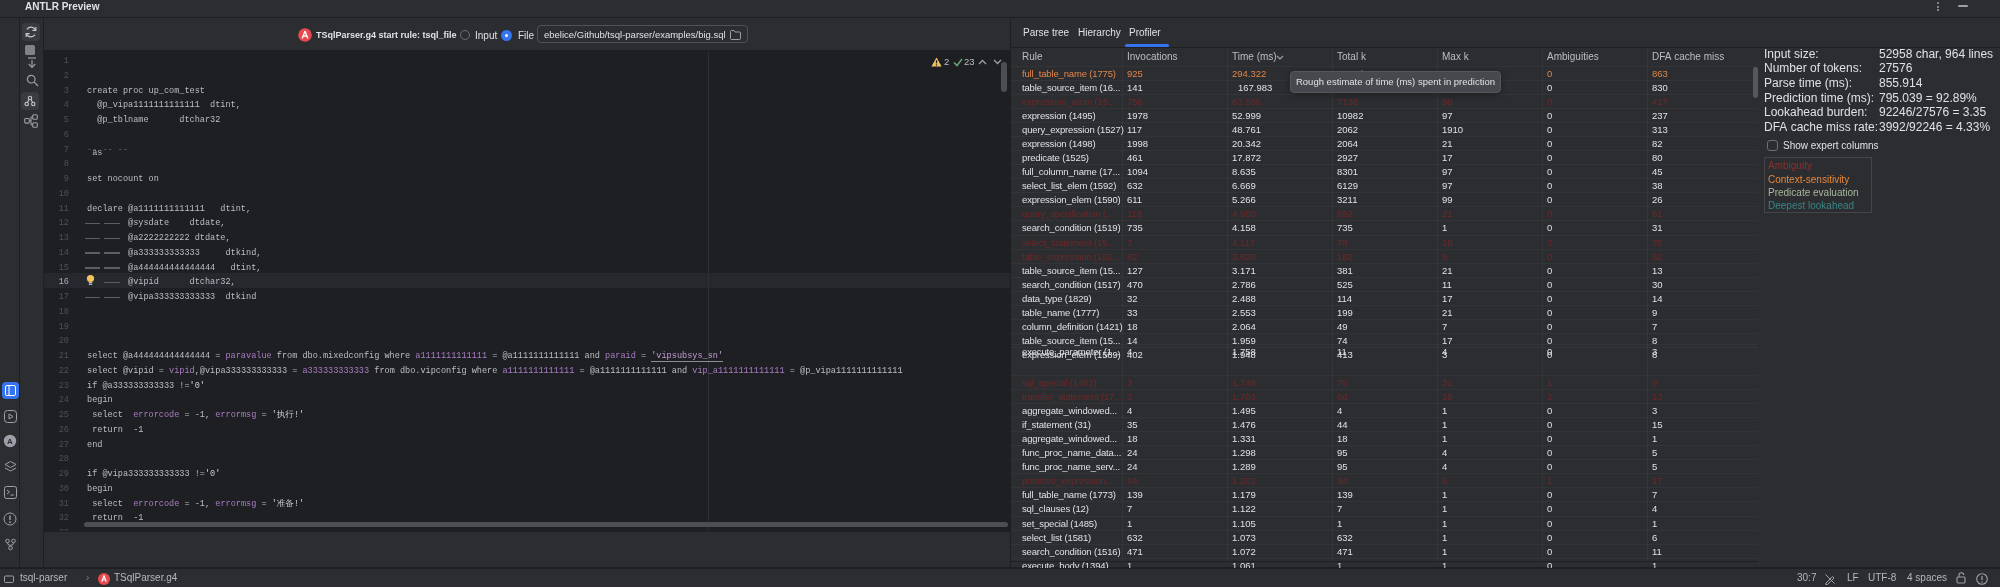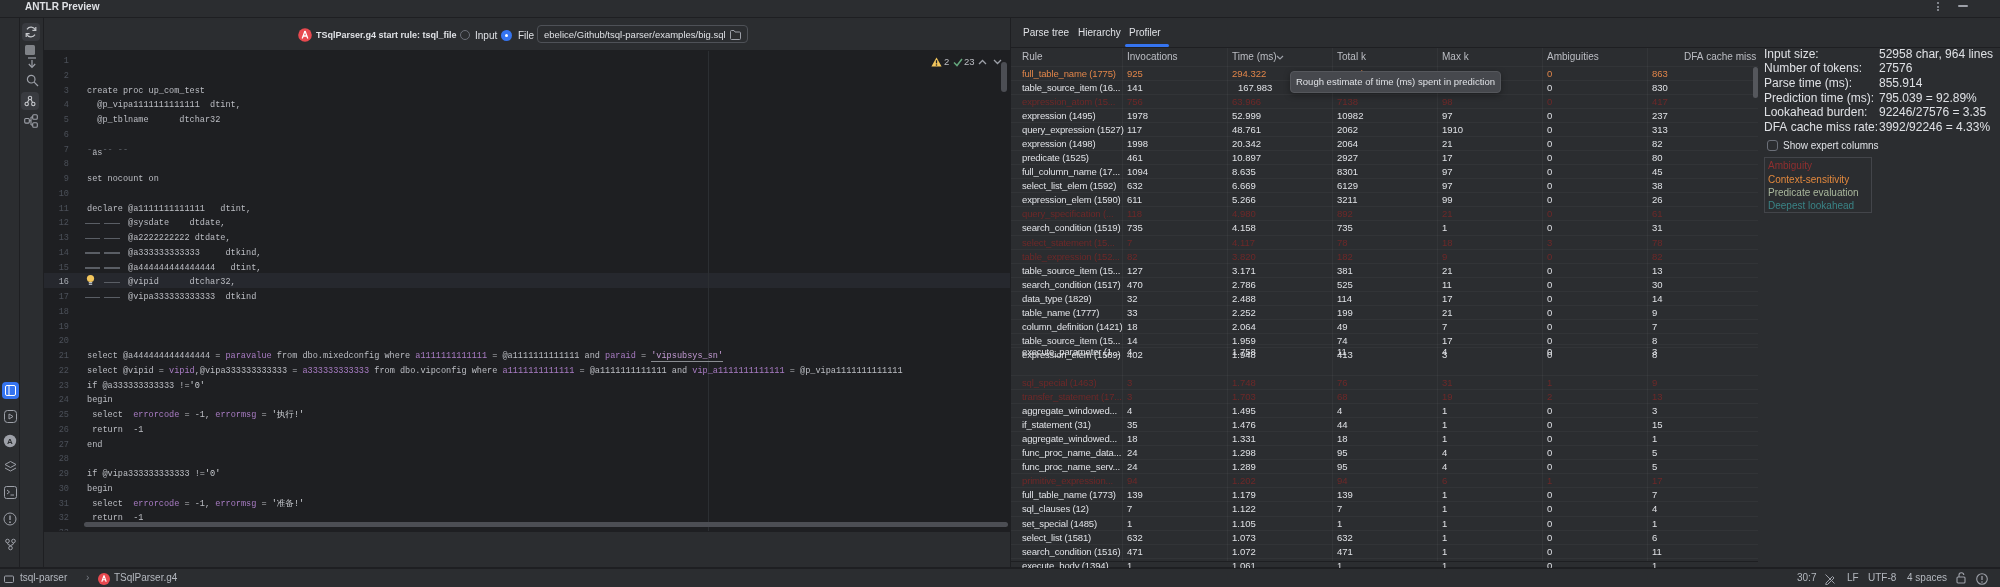--- a/index.html
+++ b/index.html
@@ -264,21 +264,21 @@
   <div class="tab" style="left:118px">Profiler</div>
   <div id="bluetab"></div>
   <div id="tabline"></div>
   <div class="thead">
       <span style="left:11px">Rule</span>
       <span style="left:116px">Invocations</span>
       <span style="left:221px">Time&nbsp;(ms)</span>
       <span style="left:326px">Total&nbsp;k</span>
       <span style="left:431px">Max&nbsp;k</span>
       <span style="left:536px">Ambiguities</span>
-      <span style="left:673px">DFA&nbsp;cache&nbsp;miss</span>
+      <span style="left:641px">DFA&nbsp;cache&nbsp;miss</span>
     </div>
   <svg width="8" height="5" style="left:265px;top:37px" viewBox="0 0 8 5">
       <path d="M1 1 L4 4 L7 1" fill="none" stroke="#9da0a8" stroke-width="1.2"></path>
     </svg>
 <div class="vgrid" style="left:111px"></div>
     <div class="vgrid" style="left:216px"></div>
     <div class="vgrid" style="left:321px"></div>
     <div class="vgrid" style="left:426px"></div>
     <div class="vgrid" style="left:531px"></div>
     <div class="vgrid" style="left:636px"></div>
@@ -332,21 +332,21 @@
       <span style="left:116px">1998</span>
       <span style="left:221px">20.342</span>
       <span style="left:326px">2064</span>
       <span style="left:431px">21</span>
       <span style="left:536px">0</span>
       <span style="left:641px">82</span>
     </div>
 <div class="trow w" style="top:132.20px">
       <span style="left:11px">predicate&nbsp;(1525)</span>
       <span style="left:116px">461</span>
-      <span style="left:221px">10.897</span>
+      <span style="left:221px">17.872</span>
       <span style="left:326px">2927</span>
       <span style="left:431px">17</span>
       <span style="left:536px">0</span>
       <span style="left:641px">80</span>
     </div>
 <div class="trow w" style="top:146.25px">
       <span style="left:11px">full_column_name&nbsp;(17...</span>
       <span style="left:116px">1094</span>
       <span style="left:221px">8.635</span>
       <span style="left:326px">8301</span>
@@ -431,21 +431,21 @@
       <span style="left:116px">32</span>
       <span style="left:221px">2.488</span>
       <span style="left:326px">114</span>
       <span style="left:431px">17</span>
       <span style="left:536px">0</span>
       <span style="left:641px">14</span>
     </div>
 <div class="trow w" style="top:286.75px">
       <span style="left:11px">table_name&nbsp;(1777)</span>
       <span style="left:116px">33</span>
-      <span style="left:221px">2.252</span>
+      <span style="left:221px">2.553</span>
       <span style="left:326px">199</span>
       <span style="left:431px">21</span>
       <span style="left:536px">0</span>
       <span style="left:641px">9</span>
     </div>
 <div class="trow w" style="top:300.80px">
       <span style="left:11px">column_definition&nbsp;(1421)</span>
       <span style="left:116px">18</span>
       <span style="left:221px">2.064</span>
       <span style="left:326px">49</span>

